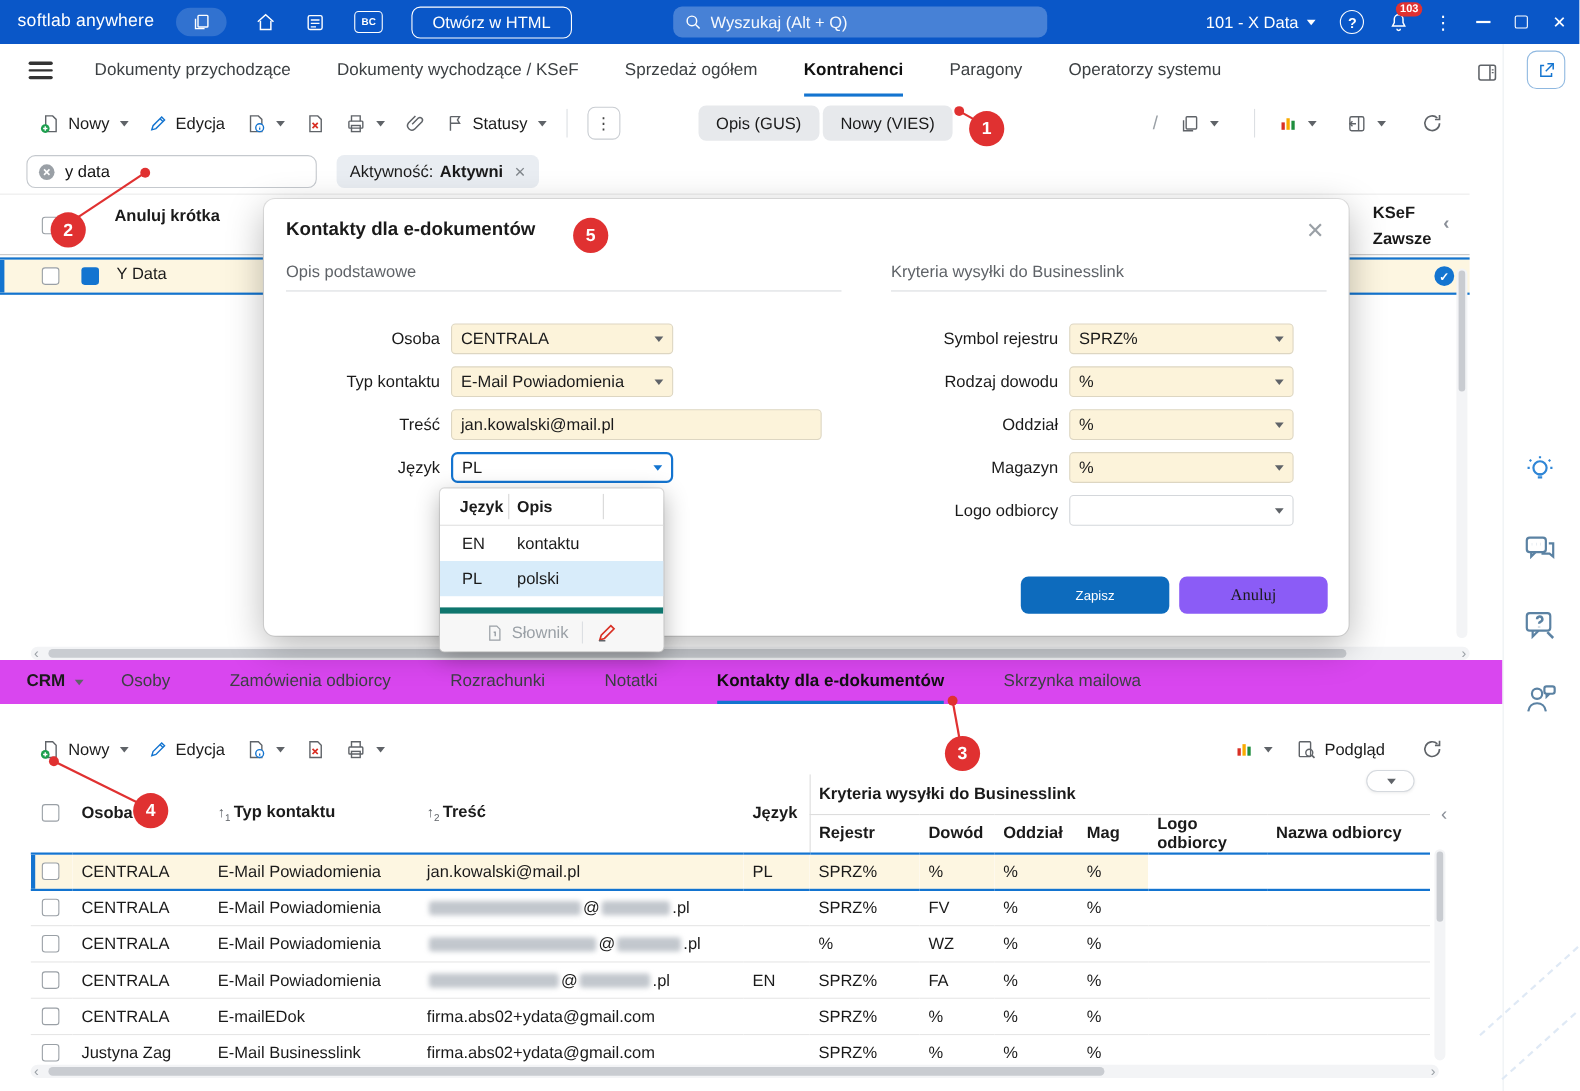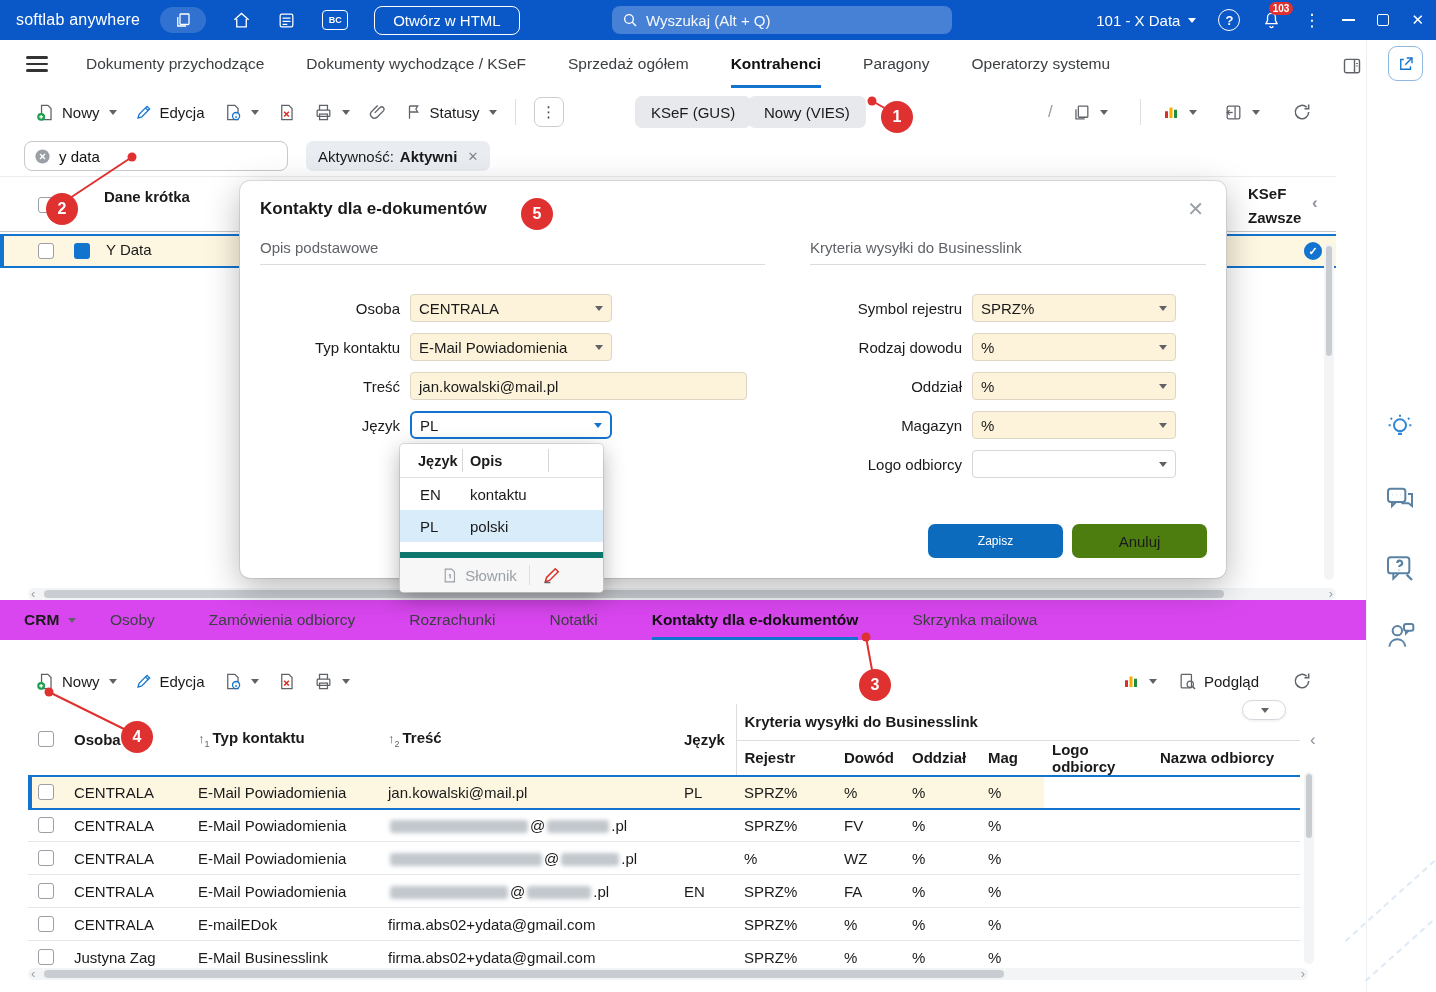--- a/index.html
+++ b/index.html
@@ -74,21 +74,21 @@
   .dialog { position:absolute; left:240px; top:181px; width:986px; height:397px; background:#fff; border-radius:10px; box-shadow:0 10px 34px rgba(0,0,0,.28), 0 0 0 1px #e7e7e7; z-index:50; }
   .dlg-title { position:absolute; left:20px; top:18px; font-size:17px; font-weight:bold; }
   .dlg-close { position:absolute; right:22px; top:16px; font-size:20px; color:#9aa0a6; cursor:pointer; }
   .dlg-sec { position:absolute; font-size:15px; color:#5f6368; border-bottom:1px solid #dadce0; padding-bottom:8px; }
   .dlgrow { display:flex; align-items:center; margin-bottom:11px; }
   .dlbl { text-align:right; margin-right:10px; font-size:15px; white-space:nowrap; }
   .fld { height:28px; border:1px solid #ddd6c2; background:#fcf3da; border-radius:4px; display:flex; align-items:center; justify-content:space-between; padding:0 8px; font-size:15px; cursor:pointer; }
   .fld.white { background:#fff; border-color:#d4d7db; }
   .fld.focus { background:#fff; border:2px solid #1374d0; border-radius:6px; }
   .btn-primary { width:135px; height:34px; background:#0d6bbd; color:#fff; border:none; border-radius:7px; font-size:12px; font-family:inherit; cursor:pointer; }
-  .btn-sec { width:135px; height:34px; background:#4d7c0f; color:#1a1a1a; border:none; border-radius:7px; font-size:15px; font-family:Liberation Sans, sans-serif; cursor:pointer; }
+  .btn-sec { width:135px; height:34px; background:#8b5cf6; color:#1a1a1a; border:none; border-radius:7px; font-size:15px; font-family:Liberation Serif, serif; cursor:pointer; }
 
   
   .ddpanel { position:absolute; left:400px; top:444px; width:203px; background:#fff; border-radius:4px; box-shadow:0 6px 22px rgba(0,0,0,.3), 0 0 0 1px #e3e3e3; z-index:60; }
   .ddhead { height:34px; display:flex; align-items:center; border-bottom:1px solid #e0e0e0; font-weight:bold; font-size:14.5px; position:relative; }
   .ddhead .c1 { width:62px; padding-left:18px; }
   .ddhead .c2 { padding-left:8px; }
   .dddiv { position:absolute; top:5px; bottom:5px; width:1px; background:#d7d7d7; }
   .ddopt { height:32px; display:flex; align-items:center; font-size:15px; cursor:pointer; }
   .ddopt .c1 { width:62px; padding-left:20px; }
   .ddopt .c2 { padding-left:8px; }
@@ -303,21 +303,21 @@
           <path d="M6 21V4"></path>
           <path d="M6 4h11l-2.5 4L17 12H6"></path>
         </svg>
       </span>
     <span>Statusy</span>
       <span class="car"></span>
   </div>
   <div class="vsep"></div>
   <div class="kebab-btn">⋮</div>
 
-  <div class="gpill abs" style="left:635px;">KSeF (GUS)</div>
+  <div class="gpill abs" style="left:635px;">Opis (GUS)</div>
   <div class="gpill abs" style="left:748px;">Nowy (VIES)</div>
 
   <div class="slash abs" style="left:1048px;">/</div>
   <div class="tbtn abs" style="left:1072px;">
     <span>
         <svg width="19" height="19" viewBox="0 0 24 24" fill="none" stroke="#5f6368" stroke-width="1.6">
           <rect x="8" y="4" width="12" height="14" rx="1"></rect>
           <path d="M5 8v12h11"></path>
         </svg>
       </span>
@@ -367,21 +367,21 @@
   </div>
   <div class="chip">
     <span>Aktywność:</span>
     <b>Aktywni</b>
     <span class="x">✕</span>
   </div>
 </div>
 
 <div class="g1head">
   <div class="cb abs" style="left:38px; top:20px;"></div>
-  <span class="abs" style="left:104px; top:11px;">Dane krótka</span>
+  <span class="abs" style="left:104px; top:11px;">Anuluj krótka</span>
   <span class="abs" style="left:1248px; top:8px;">KSeF</span>
   <span class="abs" style="left:1248px; top:32px;">Zawsze</span>
   <span class="colcollapse abs" style="left:1312px; top:16px;">‹</span>
 </div>
 <div class="g1row">
   <div class="cb abs" style="left:38px; top:7px;"></div>
   <div class="bluesq abs" style="left:74px; top:7px;"></div>
   <span class="abs" style="left:106px; top:5px; font-size:15px;">Y Data</span>
   <div class="chkcircle abs" style="left:1304px; top:6px;">
       <span>✓</span>

